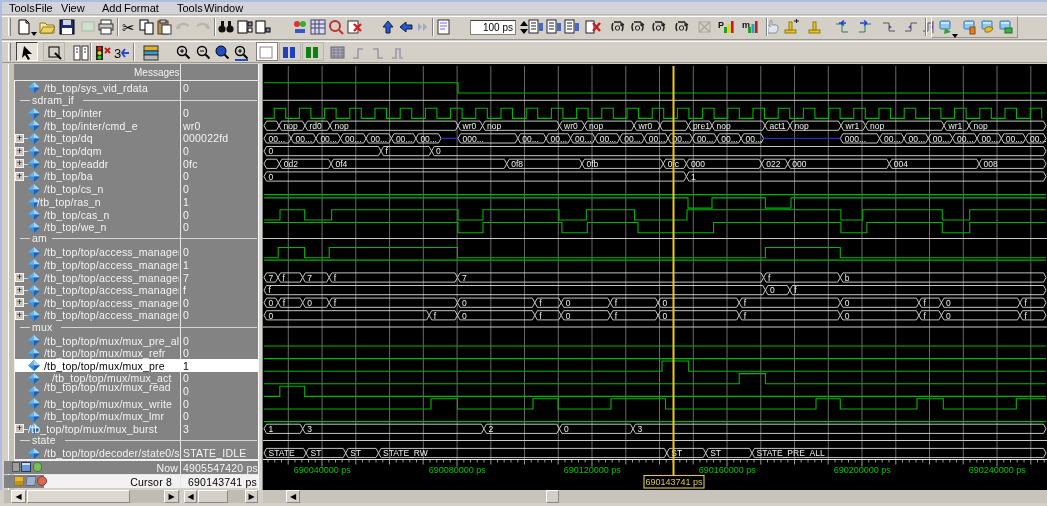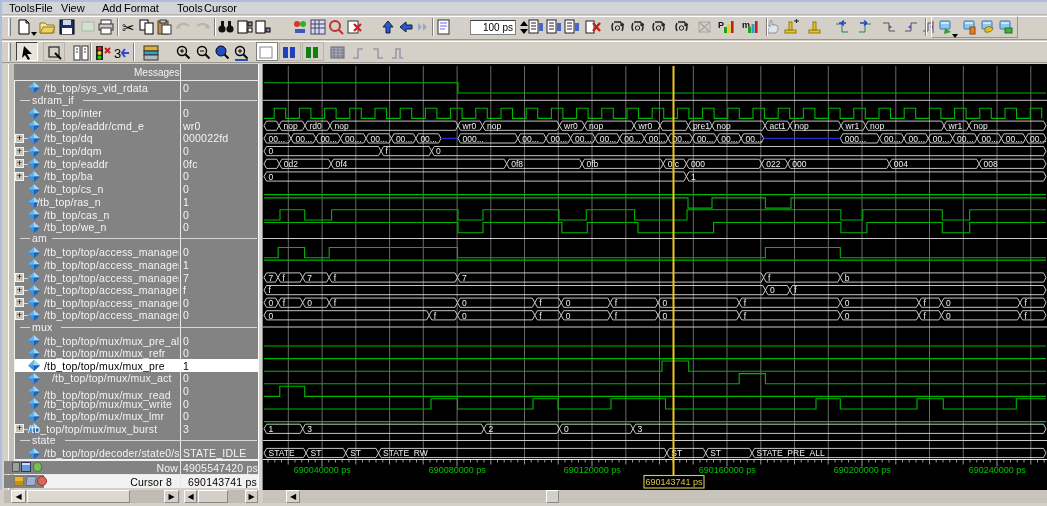--- a/index.html
+++ b/index.html
@@ -15,21 +15,21 @@
 
 <div style="position:absolute;left:0;top:0;width:1047px;height:15px;background:#d2d4da;border-bottom:1px solid #b8b4ac"></div>
 <div style="position:absolute;left:0;top:0;width:1047px;height:2px;background:#aebedc"></div>
 <div class="menu" style="position:absolute;left:9px;top:2px;font-size:11px;color:#000">
 <span style="position:absolute;left:0px">Tools</span>
 <span style="position:absolute;left:26px">File</span>
 <span style="position:absolute;left:52px">View</span>
 <span style="position:absolute;left:93px">Add</span>
 <span style="position:absolute;left:115px">Format</span>
 <span style="position:absolute;left:168px">Tools</span>
-<span style="position:absolute;left:195px">Cursor</span>
+<span style="position:absolute;left:195px">Window</span>
 </div>
 
 <div style="position:absolute;left:0;top:16px;width:1047px;height:24px;background:#d4d0c8;border-top:1px solid #fff;border-bottom:1px solid #9a968e"></div>
 <div style="position:absolute;left:8px;top:18px;width:3px;height:18px;border-left:1px solid #fff;border-right:1px solid #808080"></div>
 <div style="position:absolute;left:16px;top:19px;width:16px;height:16px"><svg width="16" height="16" viewBox="0 0 16 16">
         <path d="M3 1 h7 l3 3 v11 h-10 z" fill="#fff" stroke="#000"></path>
         <path d="M10 1 l3 3 h-3 z" fill="#d4d0c8" stroke="#000"></path>
       </svg></div>
 <div style="position:absolute;left:31px;top:24px;width:7px;height:6px"><svg width="7" height="6" viewBox="0 0 7 6">
         <path d="M0 0 h6 l-3 4 z" fill="#000"></path>
@@ -350,21 +350,21 @@
       <polygon points="6,5.5 12,5.5 6,11" fill="#1e62b4"></polygon>
     </svg>
 <div class="nm" style="left:44px;top:107px;color:#f4f4f4;width:135px;overflow:hidden">/tb_top/inter</div>
 <div class="nm" style="left:183px;top:107px;color:#f4f4f4">0</div>
 <svg width="12" height="11" viewBox="0 0 12 11" style="position:absolute;left:28px;top:120.2px">
       <polygon points="6,0 12,5.5 6,11 0,5.5" fill="#3c8fdc"></polygon>
       <polygon points="6,0 12,5.5 6,5.5" fill="#a6d8f6"></polygon>
       <polygon points="6,0 0,5.5 6,5.5" fill="#66b4ec"></polygon>
       <polygon points="6,5.5 12,5.5 6,11" fill="#1e62b4"></polygon>
     </svg>
-<div class="nm" style="left:44px;top:120px;color:#f4f4f4;width:135px;overflow:hidden">/tb_top/eaddr/cmd_e</div>
+<div class="nm" style="left:44px;top:120px;color:#f4f4f4;width:135px;overflow:hidden">/tb_top/inter/cmd_e</div>
 <div class="nm" style="left:183px;top:120px;color:#f4f4f4">wr0</div>
 <div class="plus" style="left:15px;top:133.9px">+</div>
 <div style="position:absolute;left:24px;top:138px;width:4px;height:1px;background:#d6d6d6"></div>
 <svg width="12" height="11" viewBox="0 0 12 11" style="position:absolute;left:28px;top:132.9px">
       <polygon points="6,0 12,5.5 6,11 0,5.5" fill="#3c8fdc"></polygon>
       <polygon points="6,0 12,5.5 6,5.5" fill="#a6d8f6"></polygon>
       <polygon points="6,0 0,5.5 6,5.5" fill="#66b4ec"></polygon>
       <polygon points="6,5.5 12,5.5 6,11" fill="#1e62b4"></polygon>
     </svg>
 <div class="nm" style="left:44px;top:132px;color:#f4f4f4;width:135px;overflow:hidden">/tb_top/dq</div>
@@ -525,21 +525,21 @@
       <polygon points="6,5.5 12,5.5 6,11" fill="#1e62b4"></polygon>
     </svg>
 <div class="nm" style="left:52px;top:372px;color:#f4f4f4;width:135px;overflow:hidden">/tb_top/top/mux/mux_act</div>
 <div class="nm" style="left:183px;top:372px;color:#f4f4f4">0</div>
 <svg width="12" height="11" viewBox="0 0 12 11" style="position:absolute;left:28px;top:385.5px">
       <polygon points="6,0 12,5.5 6,11 0,5.5" fill="#3c8fdc"></polygon>
       <polygon points="6,0 12,5.5 6,5.5" fill="#a6d8f6"></polygon>
       <polygon points="6,0 0,5.5 6,5.5" fill="#66b4ec"></polygon>
       <polygon points="6,5.5 12,5.5 6,11" fill="#1e62b4"></polygon>
     </svg>
-<div class="nm" style="left:44px;top:389px;color:#f4f4f4;width:135px;overflow:hidden">/tb_top/top/mux/mux_read</div>
+<div class="nm" style="left:44px;top:381px;color:#f4f4f4;width:135px;overflow:hidden">/tb_top/top/mux/mux_read</div>
 <div class="nm" style="left:183px;top:385px;color:#f4f4f4">0</div>
 <svg width="12" height="11" viewBox="0 0 12 11" style="position:absolute;left:28px;top:398.1px">
       <polygon points="6,0 12,5.5 6,11 0,5.5" fill="#3c8fdc"></polygon>
       <polygon points="6,0 12,5.5 6,5.5" fill="#a6d8f6"></polygon>
       <polygon points="6,0 0,5.5 6,5.5" fill="#66b4ec"></polygon>
       <polygon points="6,5.5 12,5.5 6,11" fill="#1e62b4"></polygon>
     </svg>
 <div class="nm" style="left:44px;top:398px;color:#f4f4f4;width:135px;overflow:hidden">/tb_top/top/mux/mux_write</div>
 <div class="nm" style="left:183px;top:398px;color:#f4f4f4">0</div>
 <svg width="12" height="11" viewBox="0 0 12 11" style="position:absolute;left:28px;top:410.7px">

